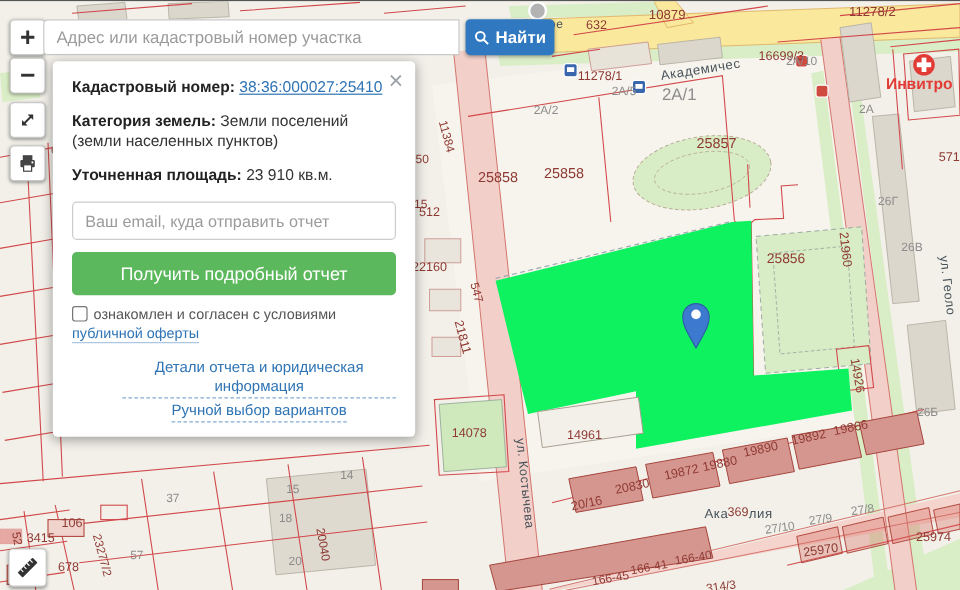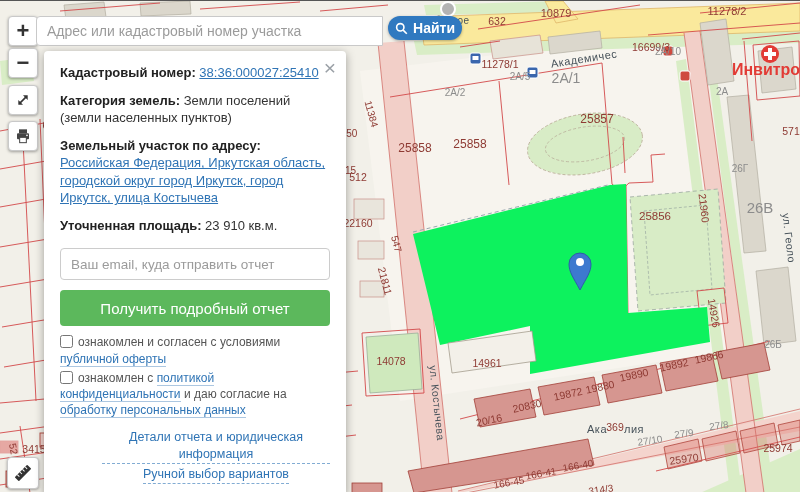--- a/index.html
+++ b/index.html
@@ -23,22 +23,22 @@
         justify-content:center;cursor:pointer;color:#333;font-size:22px;font-weight:bold;line-height:1;}
   #zoomin{left:8px;top:15px;}
   #zoomout{left:8px;top:47px;}
   #expand{left:8px;top:84px;}
   #print{left:8px;top:120px;}
   #measure{left:7px;top:456px;width:32px;height:32px;}
   
   .searchbar{position:absolute;left:36px;top:15px;width:347px;height:30px;background:#fff;
              border:1px solid #c9c9c9;border-radius:4px 0 0 4px;padding:0 10px;font-size:14px;color:#333;}
   .searchbar::placeholder{color:#9b9b9b;}
-  .searchbtn{position:absolute;left:388px;top:15px;width:74px;height:24px;background:var(--accent-blue);
-             color:#fff;border:none;border-radius:12px;font-size:14px;font-weight:600;cursor:pointer;
+  .searchbtn{position:absolute;left:388px;top:15px;width:74px;height:30px;background:var(--accent-blue);
+             color:#fff;border:none;border-radius:4px;font-size:14px;font-weight:600;cursor:pointer;
              display:flex;align-items:center;justify-content:center;gap:5px;box-shadow:0 1px 3px rgba(0,0,0,.3);}
   
   .panel{position:absolute;left:44px;top:50px;width:302px;background:#fff;border-radius:4px;
          box-shadow:0 2px 10px rgba(0,0,0,.35);padding:13px 16px 12px;font-size:13px;color:#333;line-height:1.35;}
   .panel .row{margin-bottom:10px;}
   .panel b{color:#222;}
   .panel a{color:var(--link);text-decoration:underline;cursor:pointer;}
   .close-x{position:absolute;right:10px;top:6px;font-size:21px;color:#9aa0a6;cursor:pointer;font-weight:normal;line-height:1;}
   .email{width:100%;height:32px;border:1px solid #ccc;border-radius:4px;padding:0 10px;font-size:13.5px;
          color:#333;margin:4px 0 10px;font-family:"Liberation Sans",sans-serif;}
@@ -189,33 +189,33 @@
       <div class="map-label c-m" style="left: 497px; top: 20px; font-size: 10.5px; transform: translate(-50%, -50%) rotate(0deg);">632</div>
       <div class="map-label c-s" style="left: 584px; top: 58px; font-size: 11px; transform: translate(-50%, -50%) rotate(-9deg);">Академичес</div>
       <div class="map-label c-m" style="left: 651px; top: 46px; font-size: 10.5px; transform: translate(-50%, -50%) rotate(0deg);">16699/3</div>
       <div class="map-label c-m" style="left: 500px; top: 63px; font-size: 10.5px; transform: translate(-50%, -50%) rotate(0deg);">11278/1</div>
       <div class="map-label c-m" style="left: 371px; top: 113px; font-size: 10px; transform: translate(-50%, -50%) rotate(75deg);">11384</div>
       <div class="map-label c-g" style="left: 455px; top: 92px; font-size: 10px; transform: translate(-50%, -50%) rotate(0deg);">2А/2</div>
       <div class="map-label c-g" style="left: 520px; top: 76px; font-size: 10px; transform: translate(-50%, -50%) rotate(0deg);">2А/5</div>
       <div class="map-label c-g" style="left: 566px; top: 77px; font-size: 14px; transform: translate(-50%, -50%) rotate(0deg);">2А/1</div>
       <div class="map-label c-g" style="left: 668px; top: 51px; font-size: 10px; transform: translate(-50%, -50%) rotate(0deg);">2А/10</div>
       <div class="map-label c-g" style="left: 722px; top: 91px; font-size: 10px; transform: translate(-50%, -50%) rotate(0deg);">2А</div>
-      <div class="map-label c-r" style="left: 766px; top: 69px; font-size: 16px; transform: translate(-50%, -50%) rotate(0deg);">Инвитро</div>
+      <div class="map-label c-r" style="left: 766px; top: 69px; font-size: 13px; transform: translate(-50%, -50%) rotate(0deg);">Инвитро</div>
       <div class="map-label c-m" style="left: 791px; top: 130px; font-size: 10.5px; transform: translate(-50%, -50%) rotate(0deg);">571</div>
       <div class="map-label c-m" style="left: 597px; top: 118px; font-size: 12px; transform: translate(-50%, -50%) rotate(0deg);">25857</div>
       <div class="map-label c-m" style="left: 415px; top: 147px; font-size: 12px; transform: translate(-50%, -50%) rotate(0deg);">25858</div>
       <div class="map-label c-m" style="left: 470px; top: 143px; font-size: 12px; transform: translate(-50%, -50%) rotate(0deg);">25858</div>
       <div class="map-label c-m" style="left: 358px; top: 176px; font-size: 10.5px; transform: translate(-50%, -50%) rotate(0deg);">512</div>
       <div class="map-label c-m" style="left: 358px; top: 222px; font-size: 10.5px; transform: translate(-50%, -50%) rotate(0deg);">22160</div>
       <div class="map-label c-m" style="left: 396px; top: 243px; font-size: 10px; transform: translate(-50%, -50%) rotate(75deg);">547</div>
       <div class="map-label c-m" style="left: 385px; top: 280px; font-size: 10.5px; transform: translate(-50%, -50%) rotate(75deg);">21811</div>
       <div class="map-label c-m" style="left: 655px; top: 216px; font-size: 11.5px; transform: translate(-50%, -50%) rotate(0deg);">25856</div>
       <div class="map-label c-m" style="left: 704px; top: 207px; font-size: 10.5px; transform: translate(-50%, -50%) rotate(83deg);">21960</div>
       <div class="map-label c-g" style="left: 740px; top: 168px; font-size: 10px; transform: translate(-50%, -50%) rotate(0deg);">26Г</div>
-      <div class="map-label c-g" style="left: 760px; top: 206px; font-size: 15px; transform: translate(-50%, -50%) rotate(0deg); text-align: center;">26В</div>
+      <div class="map-label c-g" style="left: 760px; top: 206px; font-size: 10px; transform: translate(-50%, -50%) rotate(0deg); text-align: center;">26В</div>
       <div class="map-label c-g" style="left: 773px; top: 308px; font-size: 10px; transform: translate(-50%, -50%) rotate(0deg); margin-top: 36px;">26Б</div>
       <div class="map-label c-s" style="left: 789px; top: 237px; font-size: 10.5px; transform: translate(-50%, -50%) rotate(83deg);">ул. Геоло</div>
       <div class="map-label c-m" style="left: 714px; top: 312px; font-size: 10.5px; transform: translate(-50%, -50%) rotate(80deg);">14926</div>
       <div class="map-label c-m" style="left: 391px; top: 360px; font-size: 10.5px; transform: translate(-50%, -50%) rotate(0deg);">14078</div>
       <div class="map-label c-m" style="left: 487px; top: 362px; font-size: 10.5px; transform: translate(-50%, -50%) rotate(0deg);">14961</div>
       <div class="map-label c-s" style="left: 437px; top: 402px; font-size: 10.5px; transform: translate(-50%, -50%) rotate(84deg);">ул. Костычева</div>
       <div class="map-label c-m" style="left: 489px; top: 419px; font-size: 10.5px; transform: translate(-50%, -50%) rotate(-12deg);">20/16</div>
       <div class="map-label c-m" style="left: 527px; top: 405px; font-size: 10.5px; transform: translate(-50%, -50%) rotate(-12deg);">20830</div>
       <div class="map-label c-m" style="left: 568px; top: 393px; font-size: 10.5px; transform: translate(-50%, -50%) rotate(-12deg);">19872</div>
       <div class="map-label c-m" style="left: 600px; top: 386px; font-size: 10.5px; transform: translate(-50%, -50%) rotate(-12deg);">19880</div>
@@ -296,39 +296,32 @@
     <div class="row">
       <b>Кадастровый номер:</b>
       <a>38:36:000027:25410</a>
     </div>
 
     <div class="row">
       <b>Категория земель:</b>
       <span>Земли поселений (земли населенных пунктов)</span>
     </div>
 
-    <div class="row">
-      <b>Земельный участок по адресу:</b>
-      <a>Российская Федерация, Иркутская область, городской округ город Иркутск, город Иркутск, улица Костычева</a>
-    </div>
 
     <div class="row">
       <b>Уточненная площадь:</b>
       <span>23 910 кв.м.</span>
     </div>
 
     <input class="email" type="text" placeholder="Ваш email, куда отправить отчет" style="">
 
     <button class="report-btn">Получить подробный отчет</button>
 
     <label class="chk">
       <input type="checkbox" style=""><span>ознакомлен и согласен с условиями </span><a>публичной оферты</a>
     </label>
-    <label class="chk">
-      <input type="checkbox" style=""><span>ознакомлен с </span><a>политикой конфиденциальности</a><span> и даю согласие на </span><a>обработку персональных данных</a>
-    </label>
 
     <div class="links">
       <a>Детали отчета и юридическая информация</a><br>
       <a>Ручной выбор вариантов</a>
     </div>
   </div>
 </div>
 
 </body></html>

